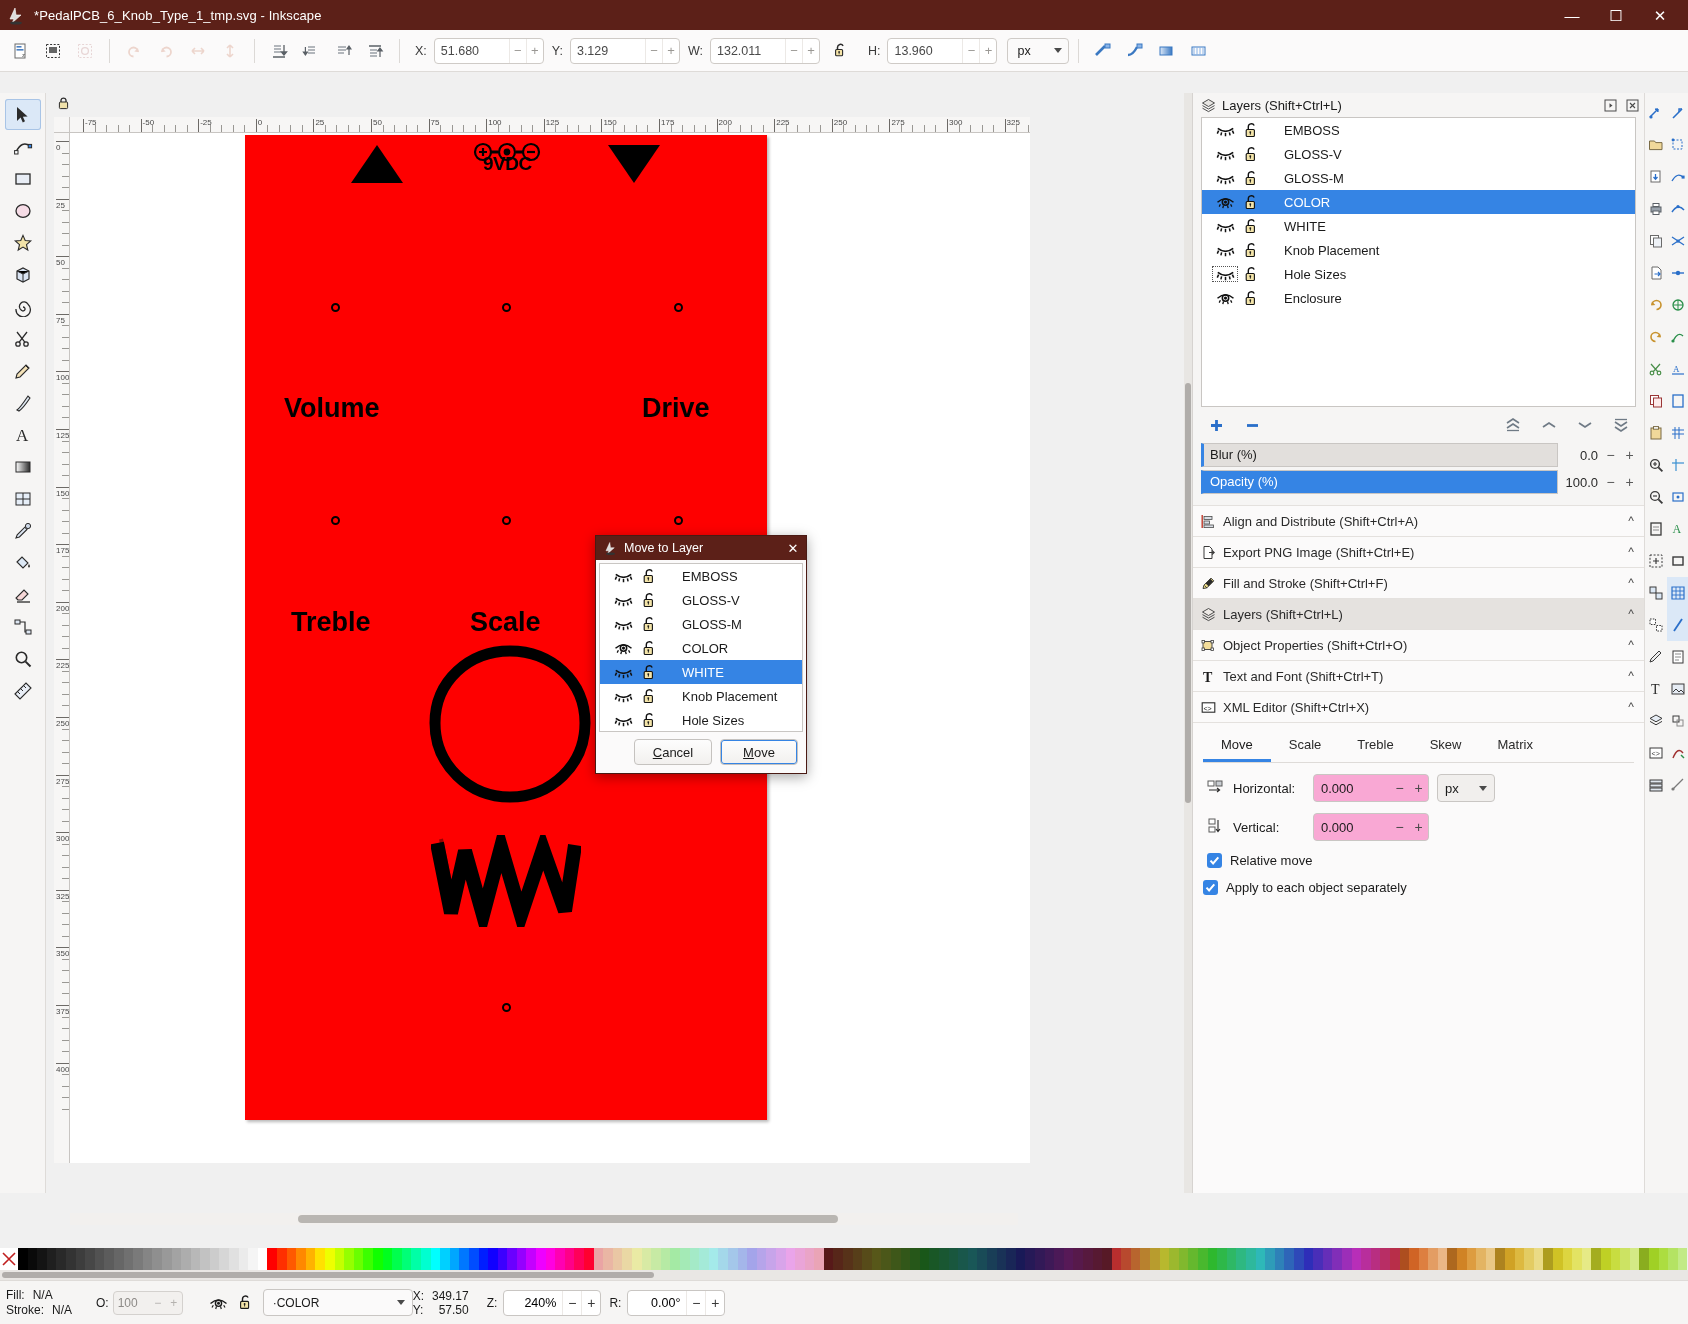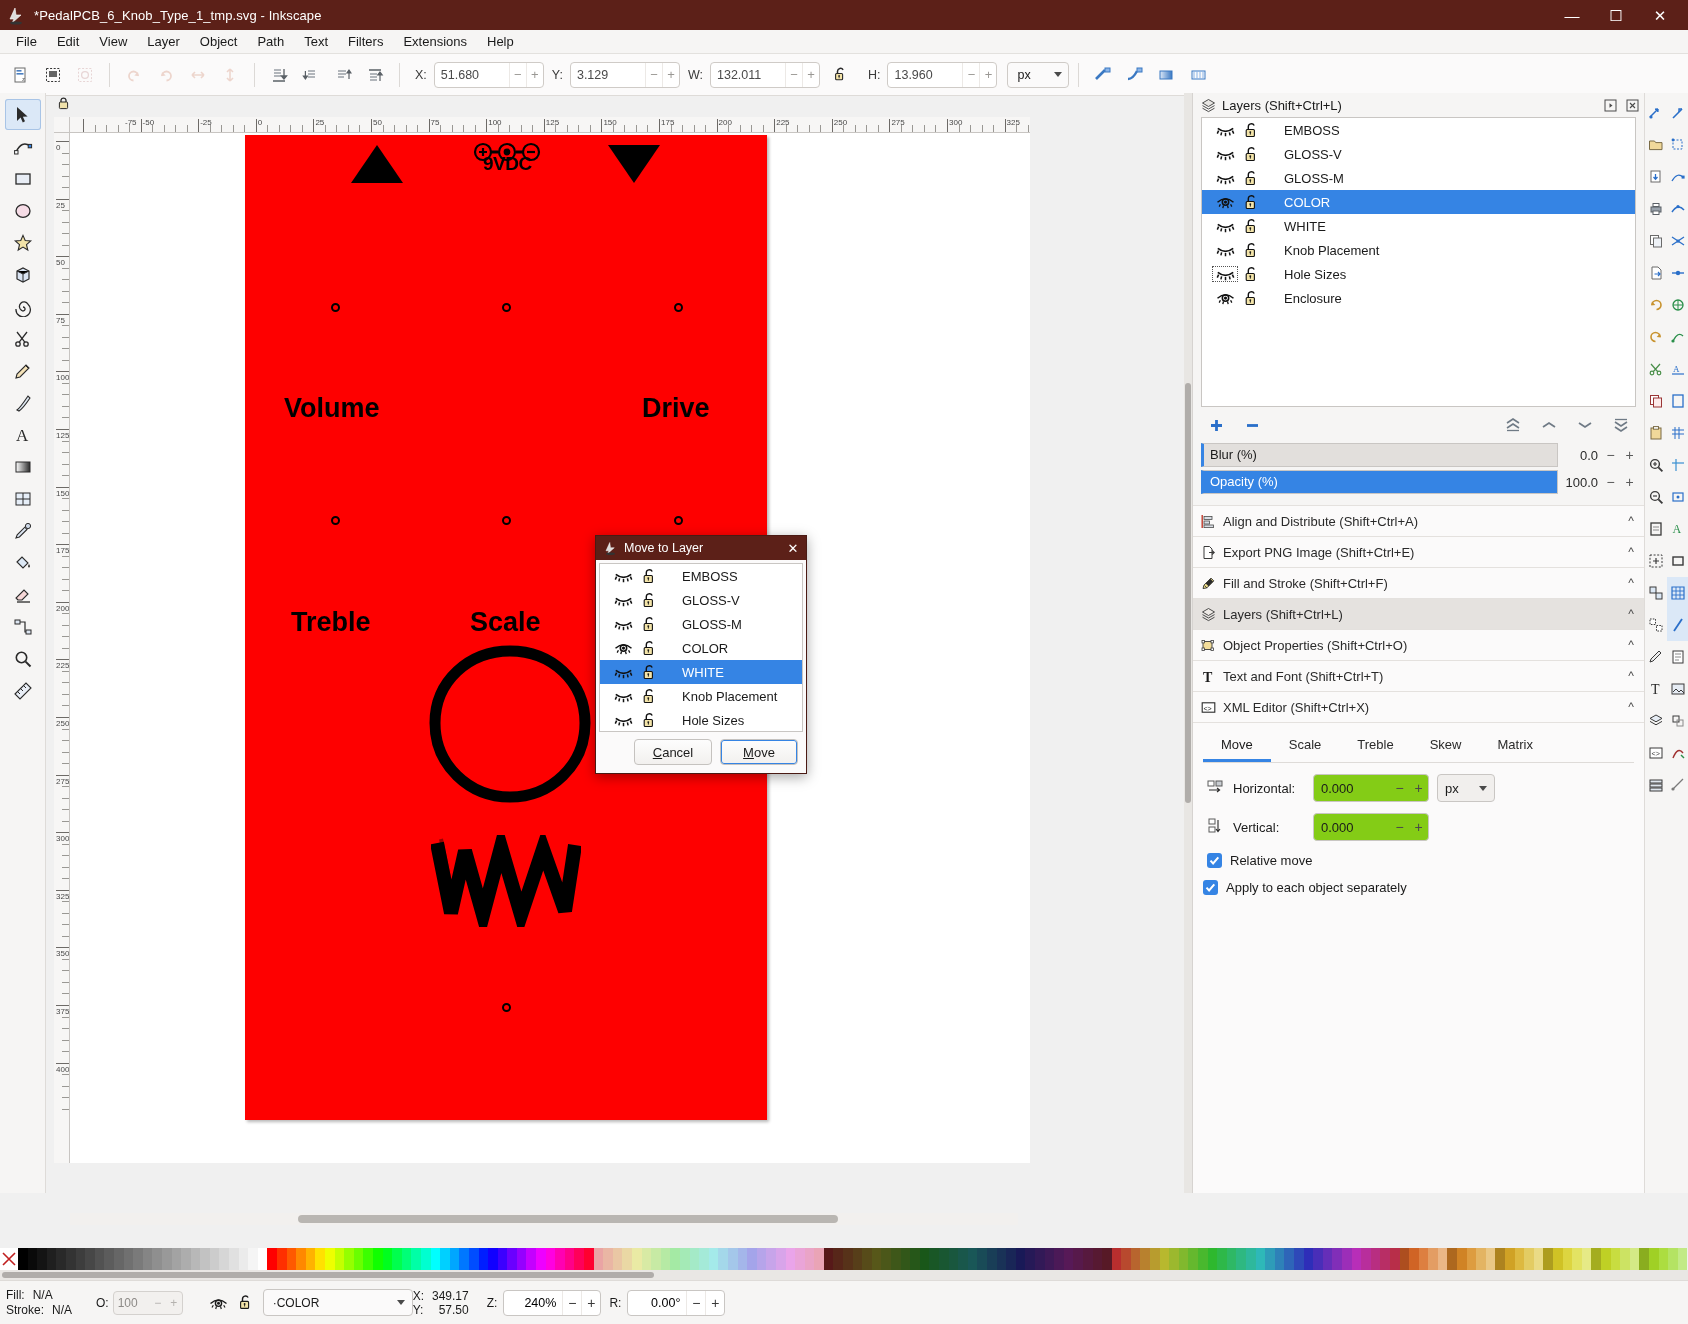--- a/index.html
+++ b/index.html
@@ -193,21 +193,21 @@
   
   .xform-body { background: #fbfafa; border-top: 1px solid #e4e1de; padding: 0 0 8px 0; flex: 1; }
   .xf-tabs { display: flex; gap: 0; margin: 8px 10px 0 10px; border-bottom: 1px solid #dedbd8; }
   .xf-tab { padding: 6px 18px 7px 18px; font-size: 13px; color: #2a2a2a; }
   .xf-tab.active { border-bottom: 3px solid #3584e4; color: #1a1a1a; }
   .xf-row { display: flex; align-items: center; gap: 8px; margin: 11px 10px 0 14px; }
   .xf-ic { width: 18px; height: 18px; }
   .xf-lbl { width: 72px; font-size: 13px; }
   .xf-num {
     display: flex; align-items: center; height: 28px; width: 116px;
-    border: 1px solid #c9c6c3; border-radius: 4px; background: #84cc16; overflow: hidden;
+    border: 1px solid #c9c6c3; border-radius: 4px; background: #f9a8d4; overflow: hidden;
   }
   .xf-num input {
     border: 0; outline: 0; width: 76px; height: 26px; padding: 0 7px; font-size: 13px;
     font-family: "Liberation Sans", sans-serif; background: transparent; color: #1a1a1a;
   }
   .xf-num .stp { width: 19px; height: 26px; display:flex; align-items:center; justify-content:center; color:#4a4a4a; font-size: 14px; }
   .xf-unit {
     width: 58px; height: 28px; border: 1px solid #c9c6c3; border-radius: 4px; background: #f1efed;
     display: flex; align-items: center; justify-content: space-between; padding: 0 7px; font-size: 13px;
   }
@@ -317,32 +317,20 @@
         <ellipse cx="10" cy="17" rx="6" ry="1.6" fill="#333"></ellipse>
       </svg>
     </div>
     <div class="tb-title">*PedalPCB_6_Knob_Type_1_tmp.svg - Inkscape</div>
     <div class="tb-spacer"></div>
     <div class="win-btn">—</div>
     <div class="win-btn">☐</div>
     <div class="win-btn close">✕</div>
   </div>
 
-  <div class="menubar">
-    <div class="mi">File</div>
-    <div class="mi">Edit</div>
-    <div class="mi">View</div>
-    <div class="mi">Layer</div>
-    <div class="mi">Object</div>
-    <div class="mi">Path</div>
-    <div class="mi">Text</div>
-    <div class="mi">Filters</div>
-    <div class="mi">Extensions</div>
-    <div class="mi">Help</div>
-  </div>
 
   <div class="toolbar">
     <div class="tbtn">
       <svg width="18" height="18" viewBox="0 0 18 18">
           <rect x="3" y="2" width="10" height="14" fill="#fff" stroke="#6a6a6a"></rect>
           <rect x="4.5" y="4" width="5" height="1.6" fill="#4a7fc1"></rect>
           <rect x="4.5" y="7" width="7" height="1.6" fill="#4a7fc1"></rect>
           <text x="10" y="15" font-size="6" fill="#555">z</text>
         </svg>
     </div>
@@ -605,21 +593,21 @@
   <div class="lockmark">
     <svg width="13" height="16" viewBox="0 0 13 16">
         <path d="M4 7V5a2.6 2.6 0 0 1 5 0v2" fill="none" stroke="#2a2a2a" stroke-width="1.3"></path>
         <rect x="2.4" y="7" width="8.2" height="6.6" rx="1" fill="#f0e2ab" stroke="#2a2a2a" stroke-width="1"></rect>
       </svg>
   </div>
   <div class="ruler-corner"></div>
 
   <div class="hruler" id="hruler">
       <div class="tickM" style="left: 13px;"></div>
-      <div class="lbl" style="left: 15px; margin-left: 40px;">-75</div>
+      <div class="lbl" style="left: 15px;">-75</div>
       <div class="tick" style="left: 24.5px;"></div>
       <div class="tick" style="left: 36px;"></div>
       <div class="tick" style="left: 47.5px;"></div>
       <div class="tick" style="left: 59px;"></div>
       <div class="tickM" style="left: 70.6px;"></div>
       <div class="lbl" style="left: 72.6px;">-50</div>
       <div class="tick" style="left: 82.1px;"></div>
       <div class="tick" style="left: 93.6px;"></div>
       <div class="tick" style="left: 105.1px;"></div>
       <div class="tick" style="left: 116.6px;"></div>

